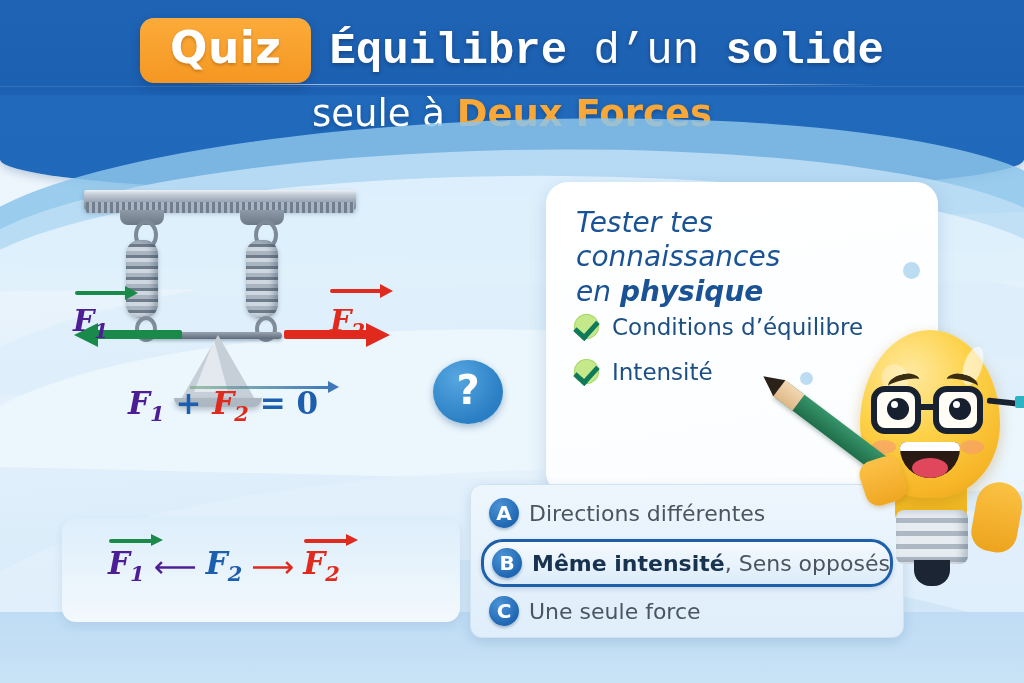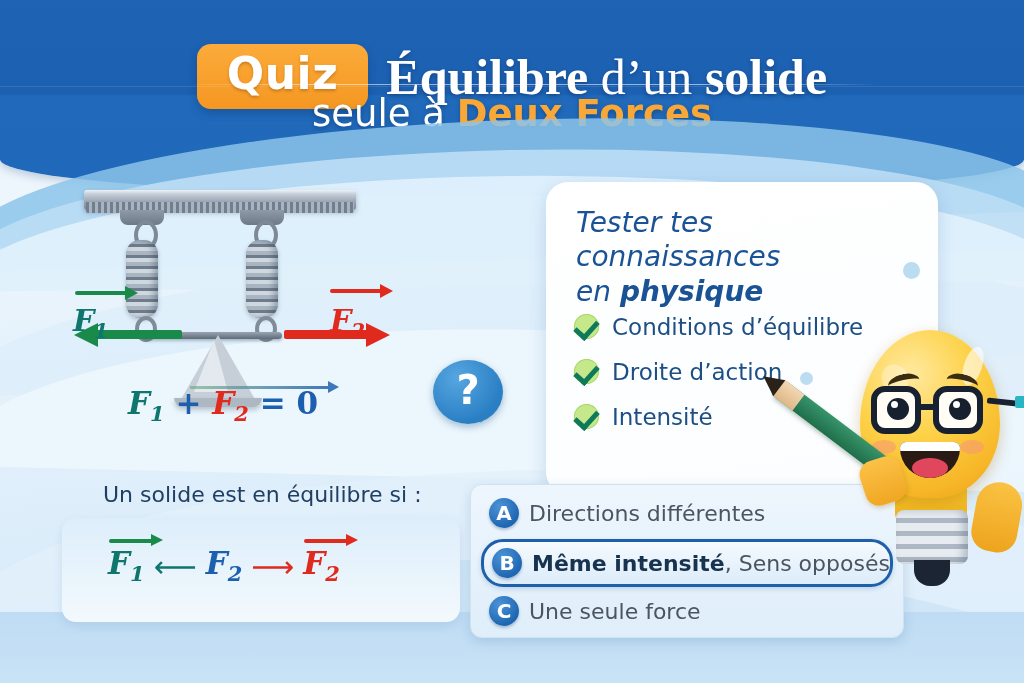--- a/index.html
+++ b/index.html
@@ -37,32 +37,32 @@
 
   .hdr-band{position:absolute;left:-4%;width:108%;}
   .hb1{top:120px;height:110px;background:#8cc4ea;opacity:.85;
        border-radius:50% 50% 0 0/100% 100% 0 0;transform:rotate(-2deg);}
   .hb2{top:150px;height:110px;background:#bcdef5;opacity:.9;
        border-radius:50% 50% 0 0/100% 100% 0 0;transform:rotate(-1.2deg);}
   .hb3{top:176px;height:110px;background:#dff0fc;opacity:.95;
        border-radius:50% 50% 0 0/100% 100% 0 0;transform:rotate(-.6deg);}
 
   .title-row{position:absolute;left:0;top:18px;width:1024px;
-    display:flex;align-items:center;justify-content:center;gap:18px;margin-top:26px;}
+    display:flex;align-items:center;justify-content:center;gap:18px;}
   .quiz-badge{
     background:linear-gradient(180deg,#fbab3a,#f59722);
     color:#fff;font-weight:bold;font-size:44px;letter-spacing:.5px;
     padding:4px 30px 10px 30px;border-radius:14px;
     text-shadow:0 2px 3px rgba(120,60,0,.35);
     box-shadow:0 4px 8px rgba(10,45,90,.3);
     font-family:"DejaVu Sans",sans-serif;
   }
-  .title-main{color:#ffffff;font-size:50px;font-weight:bold;
+  .title-main{color:#ffffff;font-size:44px;font-weight:bold;
     text-shadow:0 2px 4px rgba(8,40,80,.45);white-space:nowrap;
-    font-family:Liberation Serif, serif;}
+    font-family:Liberation Mono, monospace;}
   .title-main .light{font-weight:normal;}
 
   .title-rule{position:absolute;left:188px;top:84px;width:690px;height:1px;
     background:linear-gradient(90deg,rgba(255,255,255,.0),rgba(255,255,255,.55) 18%,rgba(255,255,255,.55) 82%,rgba(255,255,255,0));}
 
   .subtitle{position:absolute;left:0;top:92px;width:1024px;text-align:center;
     font-size:37px;color:#ffffff;font-family:"DejaVu Sans",sans-serif;
     text-shadow:0 2px 4px rgba(8,40,80,.4);}
   .subtitle .accent{color:#f9a838;font-weight:bold;}
 
@@ -110,21 +110,21 @@
 
   .lbl-f{position:absolute;font-weight:bold;font-style:italic;font-size:30px;
     font-family:"DejaVu Serif",serif;}
   .lbl-f sub{font-size:20px;}
   .ovl{position:absolute;height:4px;border-radius:2px;}
   .ovl-head{position:absolute;width:0;height:0;}
 
   .eq{position:absolute;left:128px;top:385px;font-size:31px;font-weight:bold;
     font-family:"DejaVu Serif",serif;font-style:italic;white-space:nowrap;}
   .eq sub{font-size:21px;}
-  .g{color:#0f766e;} .r{color:#e02a1d;} .b{color:#1c5fae;}
+  .g{color:#4c1d95;} .r{color:#e02a1d;} .b{color:#1c5fae;}
   .eq .op{font-style:normal;}
 
   .blue-ar{position:absolute;left:190px;top:386px;width:140px;height:3px;
     background:linear-gradient(90deg,rgba(110,170,120,.6),#3f77bb);}
   .blue-ar::after{content:"";position:absolute;right:-9px;top:-5px;width:0;height:0;
     border-left:11px solid #3f77bb;border-top:6px solid transparent;border-bottom:6px solid transparent;}
 
   
   .qbubble{position:absolute;left:433px;top:360px;width:70px;height:64px;
     background:radial-gradient(circle at 35% 28%,#56a6e0,#2a7fc4 70%);
@@ -330,34 +330,29 @@
       <span>Tester tes connaissances</span><br>
       <span>en </span><b>physique</b>
     </div>
     <div class="check-list">
       <div class="check-item">
         <span class="chk"></span>
         <span class="chk-label">Conditions d’équilibre</span>
       </div>
       <div class="check-item">
         <span class="chk"></span>
-        <span class="chk-label">Droite d’action</span>
-      </div>
-      <div class="check-item">
-        <span class="chk"></span>
         <span class="chk-label">Intensité</span>
       </div>
     </div>
   </div>
 
   <div class="dot d1"></div>
   <div class="dot d2"></div>
   <div class="dot d3"></div>
 
-  <div class="bl-title">Un solide est en équilibre si :</div>
   <div class="bl-panel"></div>
   <div class="bl-formula">
     <span class="bf g">
       <span>F</span><sub>1</sub>
       <span class="ovl" style="left:1px;top:-6px;width:44px;background:#1a8a4a;"></span>
       <span class="ovl-head" style="left:43px;top:-11px;border-left:12px solid #1a8a4a;border-top:6px solid transparent;border-bottom:6px solid transparent;"></span>
     </span>
     <span class="g" style="font-size:30px;">⟵</span>
     <span class="bf b"><span>F</span><sub>2</sub></span>
     <span class="r" style="font-size:30px;">⟶</span>

